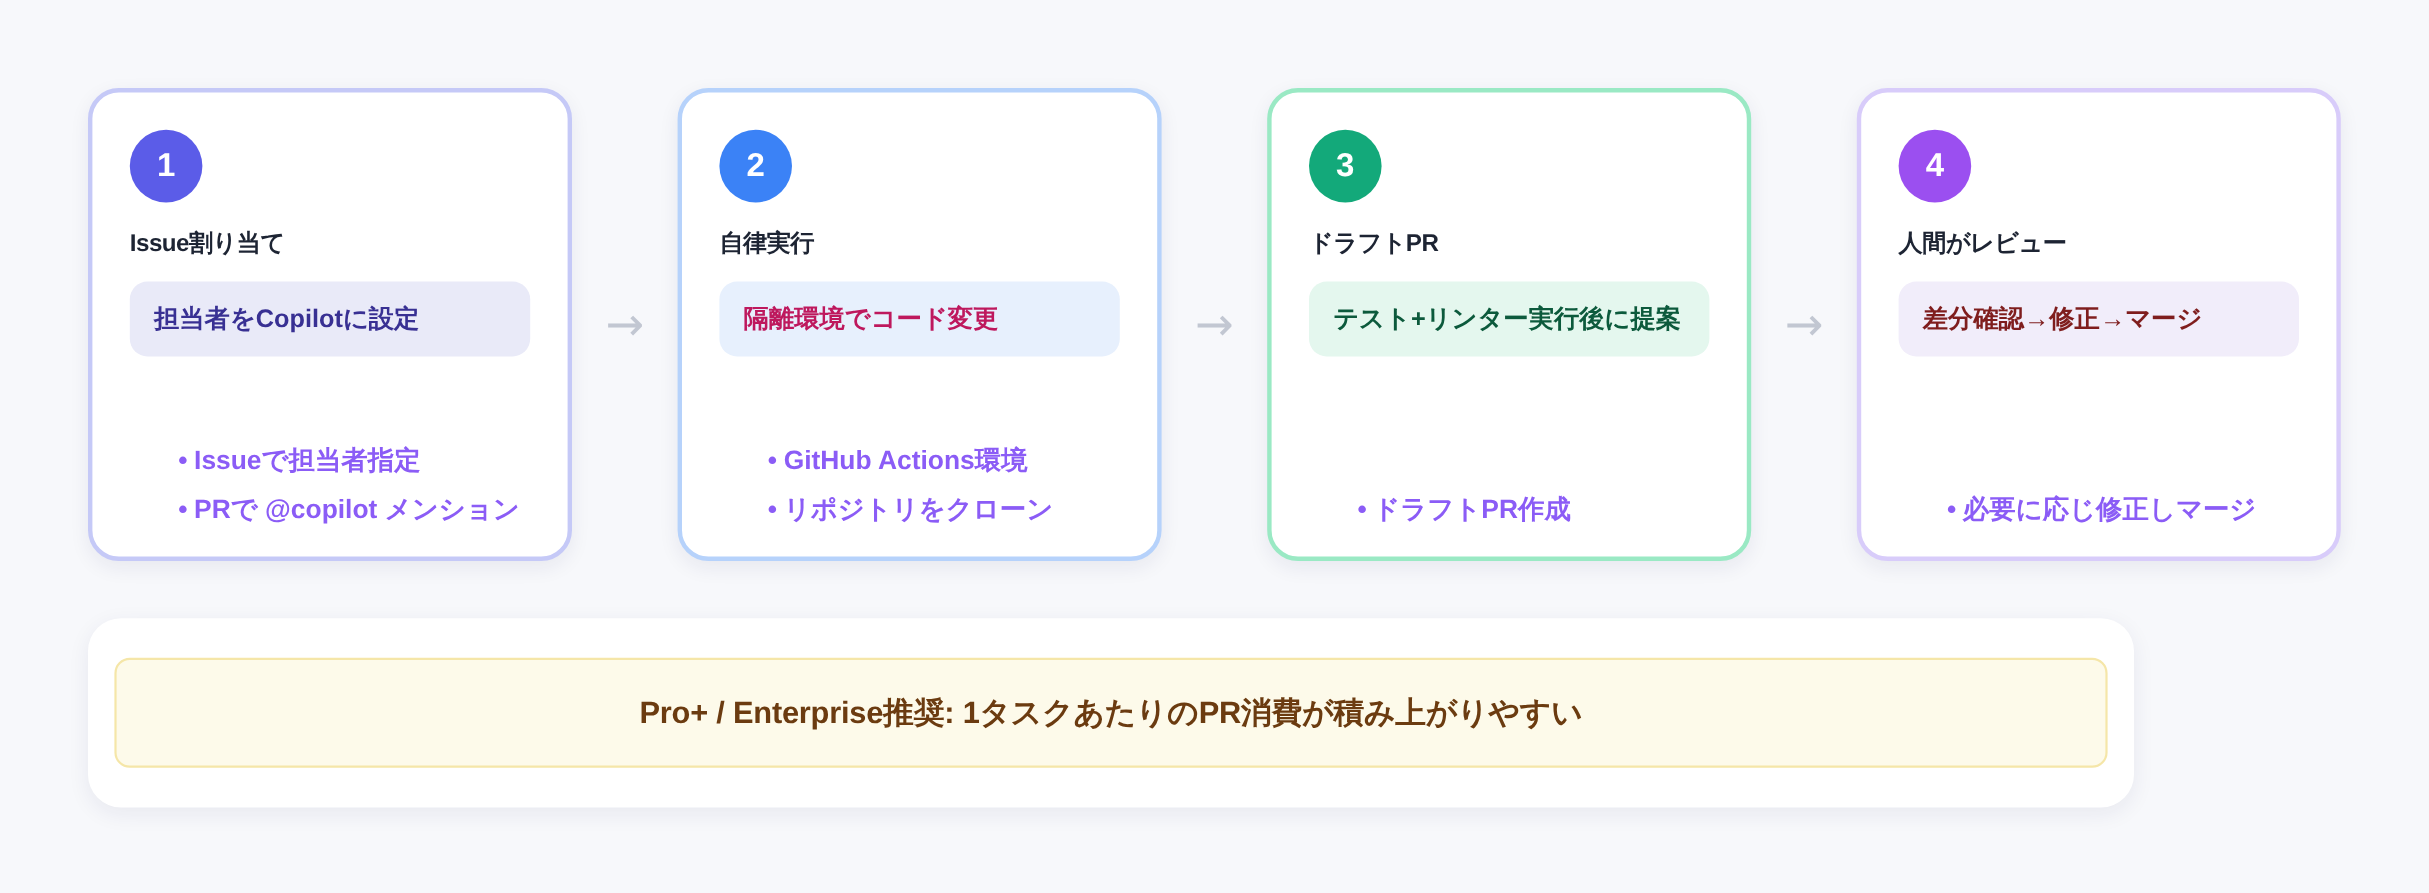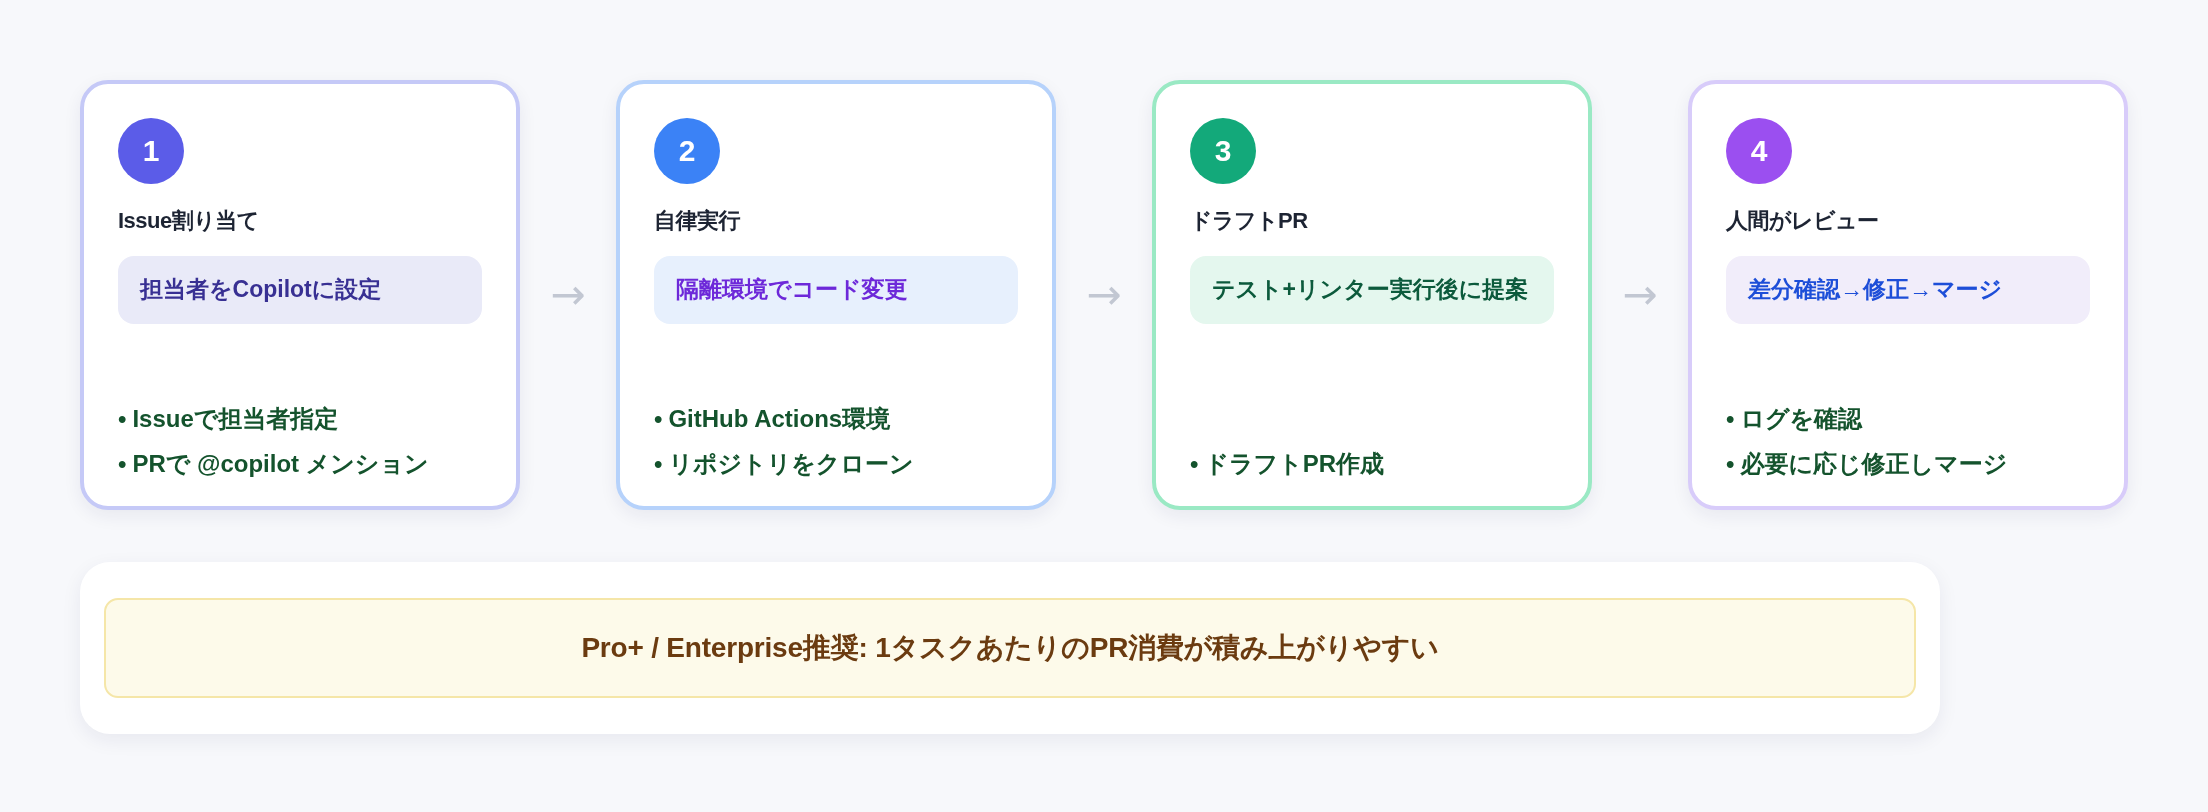--- a/index.html
+++ b/index.html
@@ -79,36 +79,37 @@
   }
 
   .pill {
     border-radius: 16px;
     padding: 17px 22px;
     font-size: 23px;
     font-weight: bold;
     line-height: 1.45;
   }
   .pill.tone-indigo { background: #e9eaf8; color: #383093; }
-  .pill.tone-blue   { background: #e7f0fd; color: #6d28d9; font-family: Liberation Serif, serif; }
+  .pill.tone-blue   { background: #e7f0fd; color: #be185d; font-family: Liberation Serif, serif; }
   .pill.tone-green  { background: #e4f7ee; color: #0c5a3c; }
-  .pill.tone-violet { background: #f1edfa; color: #1d4ed8; }
+  .pill.tone-violet { background: #f1edfa; color: #7f1d1d; }
 
   .bullets {
     list-style: none;
     margin-top: auto;
     padding-top: 4px;
   }
   .bullets li {
     font-size: 24px;
     font-weight: bold;
-    color: #14532d;
+    color: #8b5cf6;
     line-height: 1.18;
     margin-bottom: 16px;
     white-space: nowrap;
+    margin-left: 44px;
   }
   .bullets li:last-child { margin-bottom: 0; }
   .bullets li .dot { margin-right: 6px; }
 
   
   .arrow {
     flex: 1 1 auto;
     display: flex;
     align-items: center;
     justify-content: center;
@@ -194,21 +195,20 @@
       </ul>
     </div>
 
     <div class="arrow">→</div>
 
     <div class="step-card tone-violet">
       <div class="badge tone-violet">4</div>
       <div class="step-title">人間がレビュー</div>
       <div class="pill tone-violet">差分確認→修正→マージ</div>
       <ul class="bullets">
-        <li><span class="dot">•</span><span>ログを確認</span></li>
         <li><span class="dot">•</span><span>必要に応じ修正しマージ</span></li>
       </ul>
     </div>
 
   </div>
 
   <div class="note-shell">
     <div class="note-band">
       <div class="note-text">Pro+ / Enterprise推奨: 1タスクあたりのPR消費が積み上がりやすい</div>
     </div>

